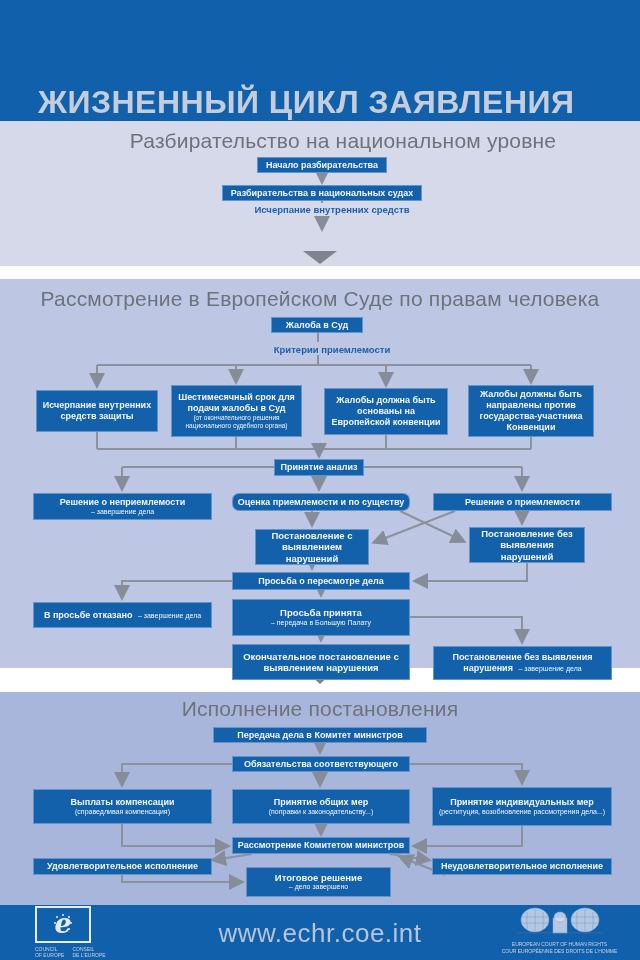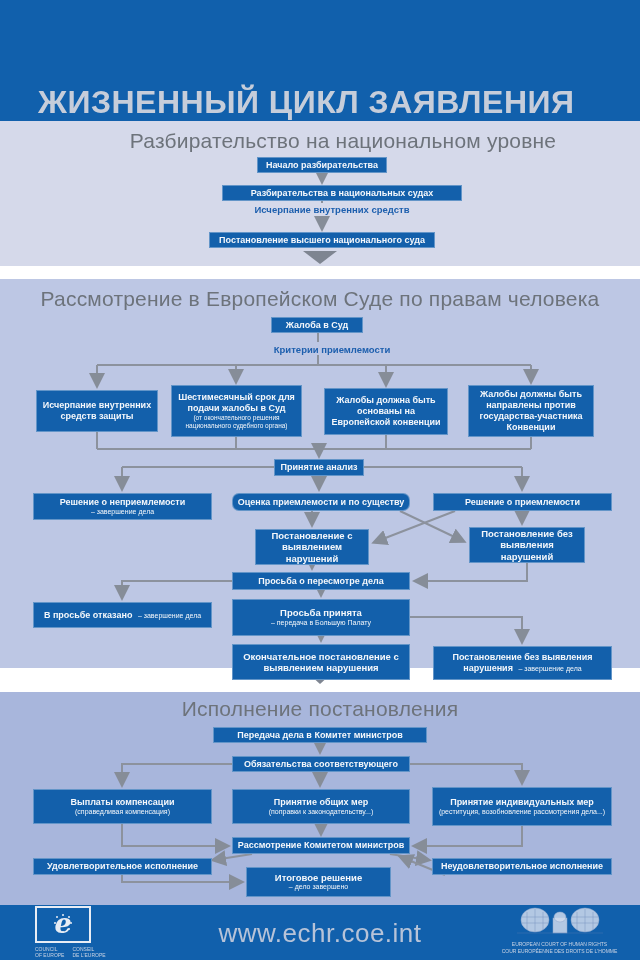--- a/index.html
+++ b/index.html
@@ -111,27 +111,24 @@
       <polygon points="300,666 340,666 320,684"></polygon>
     </g>
   </svg>
 
   <div class="page-title">ЖИЗНЕННЫЙ ЦИКЛ ЗАЯВЛЕНИЯ</div>
 
   <div class="sec-heading" id="h-s1">Разбирательство на национальном уровне</div>
   <div class="node" style="left:257px;top:157px;width:130px;height:16px;">
     <span>Начало разбирательства</span>
     </div>
-  <div class="node" style="left:222px;top:185px;width:240px;height:16px;">
+  <div class="node" style="left:222px;top:185px;width:200px;height:16px;">
     <span>Разбирательства в национальных судах</span>
     </div>
   <div class="lbl" style="top:204px;">Исчерпание внутренних средств</div>
-  <div class="node" style="left:209px;top:232px;width:226px;height:16px;">
-    <span>Постановление высшего национального суда</span>
-    </div>
 
   <div class="sec-heading" id="h-s2">Рассмотрение в Европейском Суде по правам человека</div>
   <div class="node" style="left:271px;top:317px;width:92px;height:16px;">
     <span>Жалоба в Суд</span>
     </div>
   <div class="lbl" style="top:344px;">Критерии приемлемости</div>
 
   <div class="node" style="left:36px;top:390px;width:122px;height:42px;">
     <span>Исчерпание внутренних средств защиты</span>
     </div>

